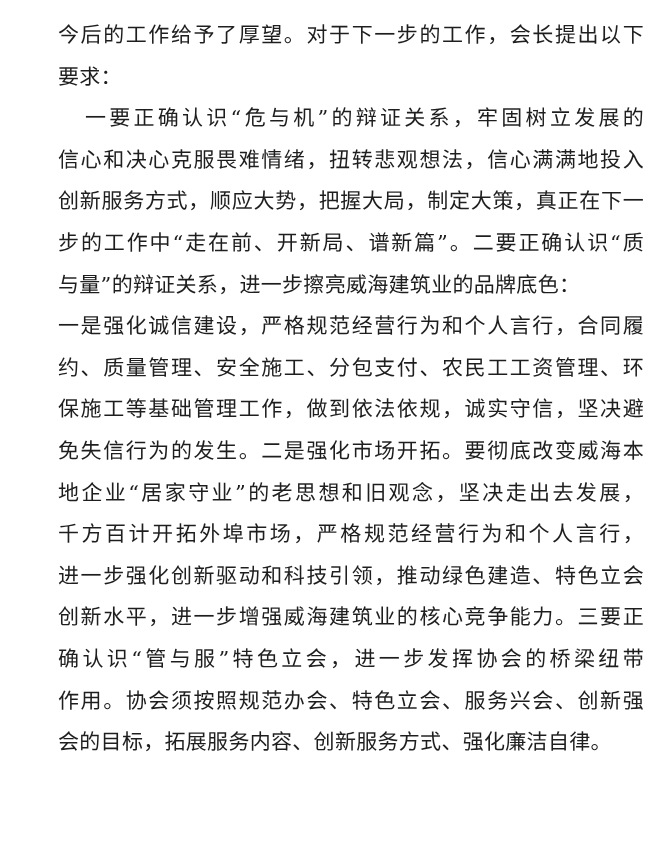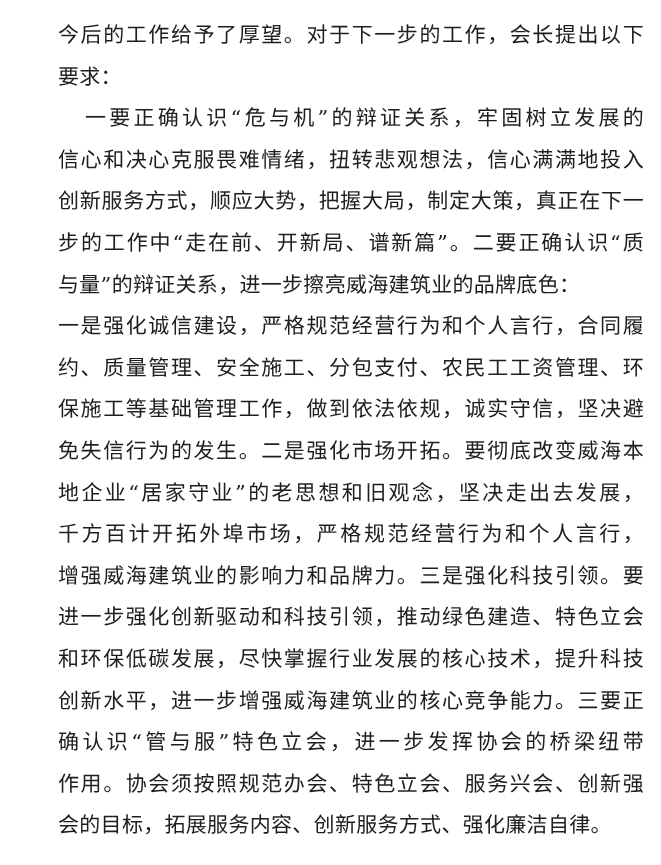--- a/index.html
+++ b/index.html
@@ -57,22 +57,20 @@
         <div class="line">步的工作中“走在前、开新局、谱新篇”。二要正确认识“质</div>
         <div class="line lastline">与量”的辩证关系，进一步擦亮威海建筑业的品牌底色：</div>
       </div>
       <div class="paragraph">
         <div class="line">一是强化诚信建设，严格规范经营行为和个人言行，合同履</div>
         <div class="line">约、质量管理、安全施工、分包支付、农民工工资管理、环</div>
         <div class="line">保施工等基础管理工作，做到依法依规，诚实守信，坚决避</div>
         <div class="line">免失信行为的发生。二是强化市场开拓。要彻底改变威海本</div>
         <div class="line">地企业“居家守业”的老思想和旧观念，坚决走出去发展，</div>
         <div class="line">千方百计开拓外埠市场，严格规范经营行为和个人言行，</div>
-        <div class="line">增强威海建筑业的影响力和品牌力。三是强化科技引领。要</div>
         <div class="line">进一步强化创新驱动和科技引领，推动绿色建造、特色立会</div>
-        <div class="line">和环保低碳发展，尽快掌握行业发展的核心技术，提升科技</div>
         <div class="line">创新水平，进一步增强威海建筑业的核心竞争能力。三要正</div>
         <div class="line">确认识“管与服”特色立会，进一步发挥协会的桥梁纽带</div>
         <div class="line">作用。协会须按照规范办会、特色立会、服务兴会、创新强</div>
         <div class="line lastline">会的目标，拓展服务内容、创新服务方式、强化廉洁自律。</div>
       </div>
     </div>
 </div>
 
 </body></html>

